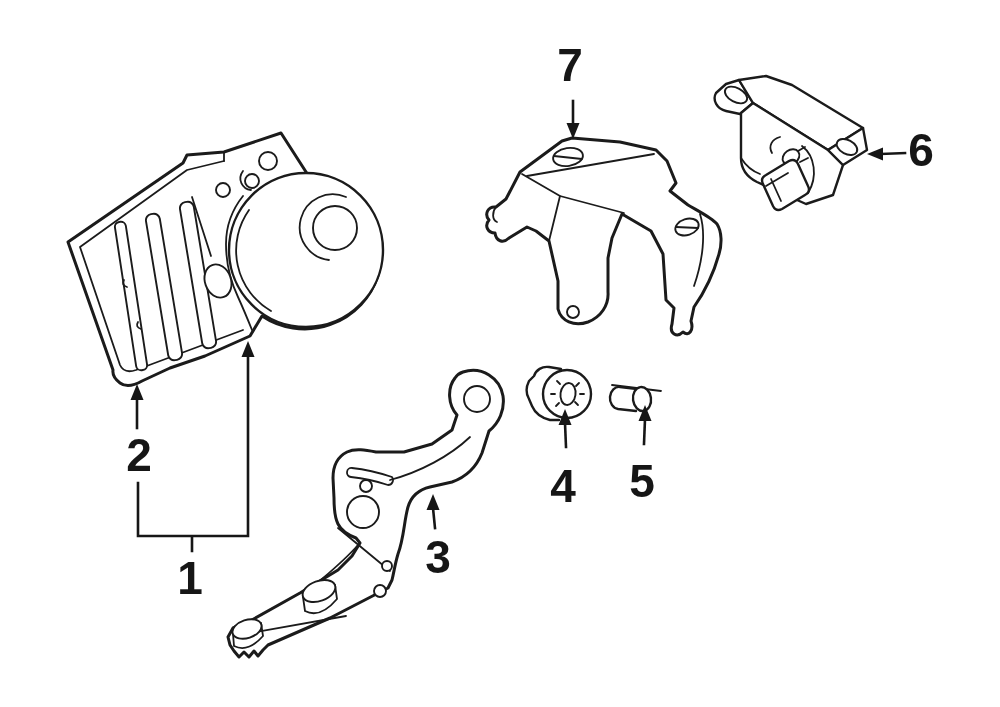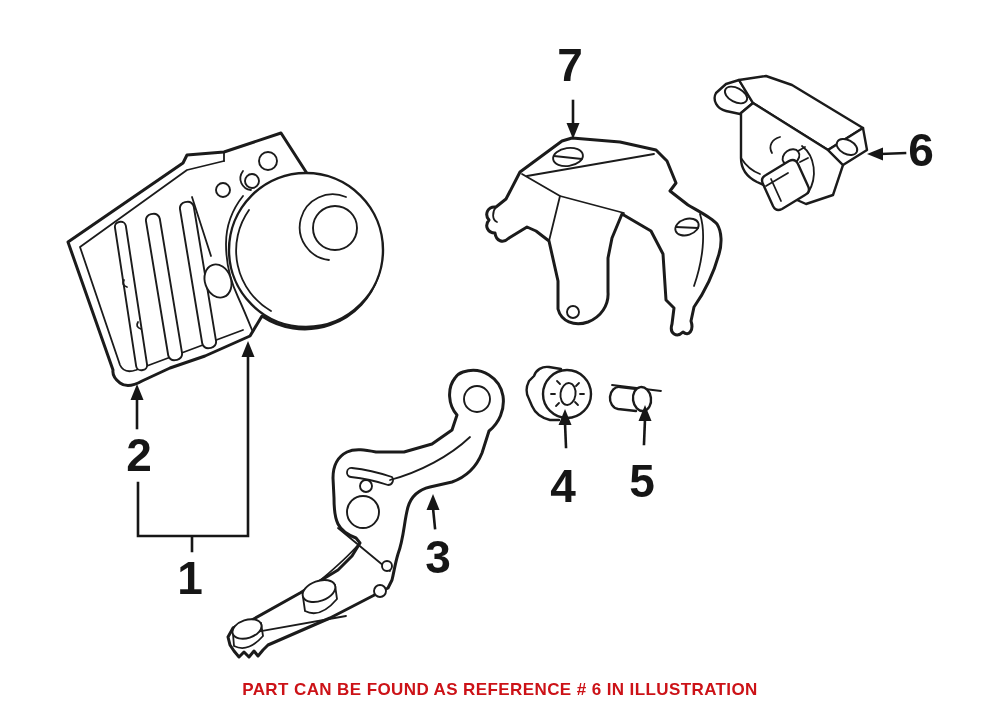--- a/index.html
+++ b/index.html
@@ -184,14 +184,13 @@
       <text class="callout-num" x="921" y="150" text-anchor="middle" dominant-baseline="central">6</text>
     </g>
 
     <g>
       <path class="leader" d="M 573 101 L 573 125"></path>
       <polygon class="arrowhead" points="573,139 566.5,123 579.5,123"></polygon>
       <text class="callout-num" x="570" y="65" text-anchor="middle" dominant-baseline="central">7</text>
     </g>
   </svg>
 
-  <div class="caption">PART CAN BE FOUND AS REFERENCE # 6 IN ILLUSTRATION</div>
 </div>
 
 </body></html>

